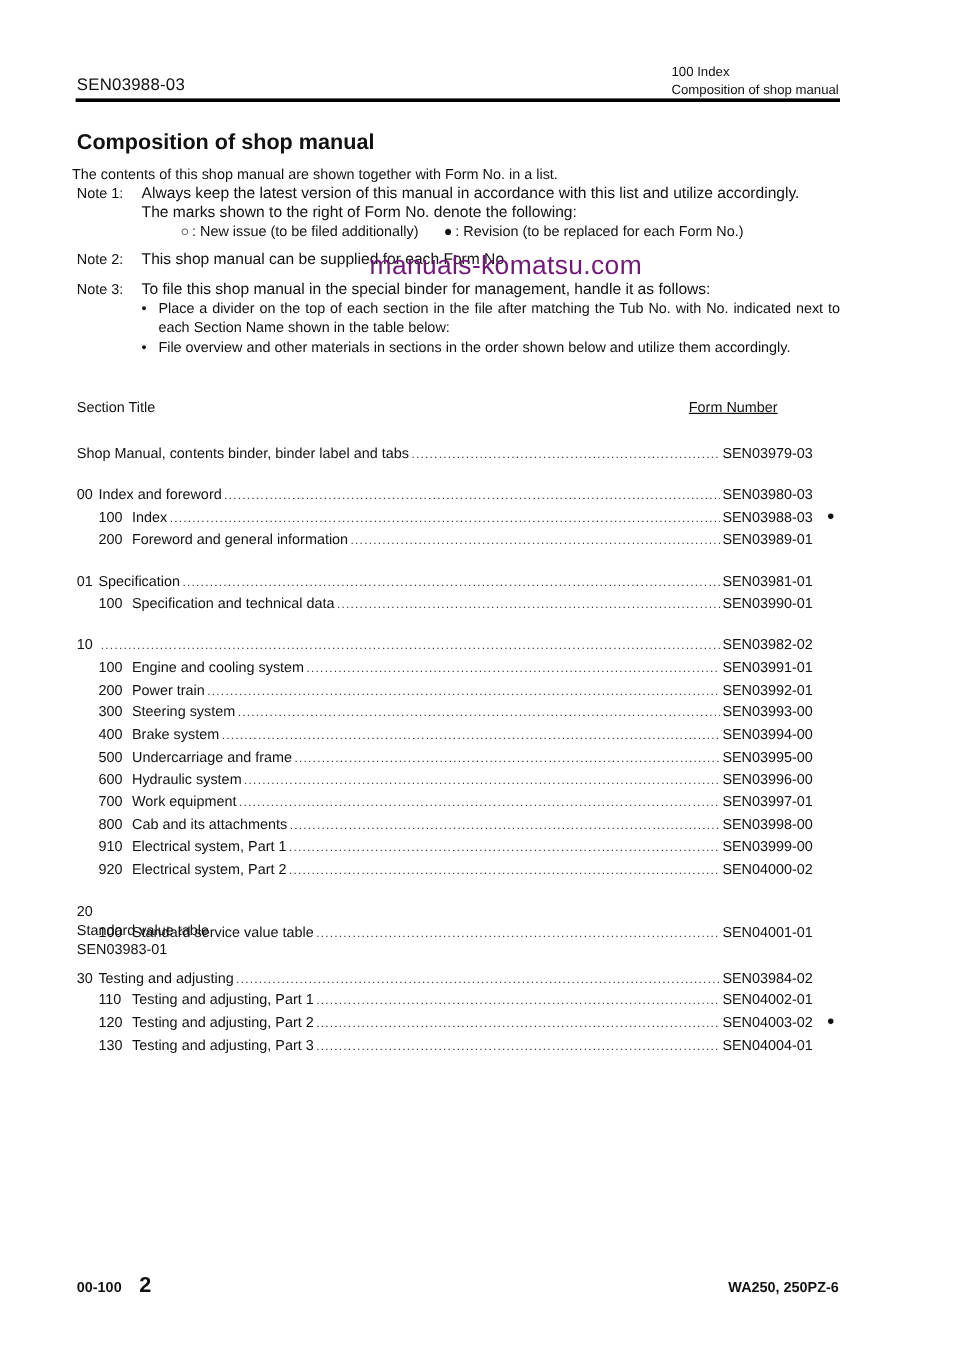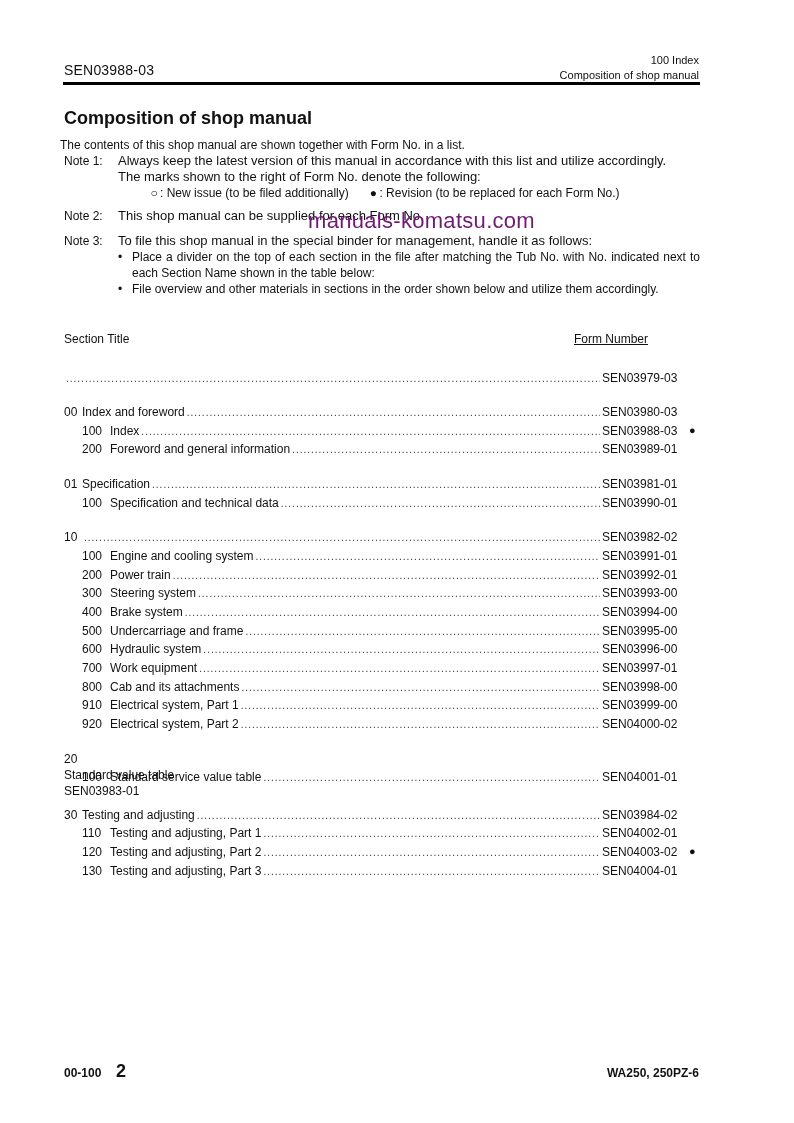--- a/index.html
+++ b/index.html
@@ -1,19 +1,19 @@
 <!DOCTYPE html>
 <html><head>
 <meta charset="utf-8">
 <style>
   html, body { margin: 0; padding: 0; background: #ffffff; }
   body { width: 794px; height: 1123px; position: relative; overflow: hidden;
          font-family: "Liberation Sans", sans-serif; color: #111; }
   .hdr-left { position: absolute; left: 64px; top: 62px; font-size: 14px; letter-spacing: 0.2px; }
-  .hdr-right { position: absolute; right: 95px; top: 53px; text-align: right; font-size: 11px; line-height: 15px; }
+  .hdr-right { position: absolute; right: 95px; top: 53px; font-size: 11px; line-height: 15px; }
   .hdr-rule { position: absolute; left: 63px; top: 82px; width: 637px; height: 3px; background: #000; }
   .title { position: absolute; left: 64px; top: 108px; font-size: 18px; font-weight: bold; }
   .para { position: absolute; left: 60px; font-size: 12px; line-height: 16px; }
   .note-label { position: absolute; left: 64px; font-size: 12px; line-height: 16px; }
   .note-body { position: absolute; left: 118px; font-size: 13px; line-height: 16px; width: 582px; }
   .marks { position: absolute; left: 148px; font-size: 12px; line-height: 16px; white-space: nowrap; }
   .marks .sym { display: inline-block; width: 12px; text-align: center; }
   .bullet { position: absolute; left: 118px; width: 582px; font-size: 12px; line-height: 16px; }
   .bullet .dot { position: absolute; left: 0; top: 0; }
   .bullet .txt { margin-left: 14px; display: block; text-align: justify; }
@@ -66,20 +66,21 @@
 </div>
 <div class="bullet" style="top:281px;">
   <span class="dot">•</span>
   <span class="txt">File overview and other materials in sections in the order shown below and utilize them accordingly.</span>
 </div>
 
 <div class="col-head" style="left:64px;">Section Title</div>
 <div class="col-head" style="left:574px;text-decoration:underline;">Form Number</div>
 
 <div class="toc-row" style="top:370px;">
+  <span class="label">Shop Manual, contents binder, binder label and tabs</span>
     <span class="leader"></span>
     <span class="form">SEN03979-03</span>
 </div>
 
 <div class="toc-row" style="top:404px;">
   <span class="num">00</span>
     <span class="label">Index and foreword</span>
     <span class="leader"></span>
     <span class="form">SEN03980-03</span>
 </div>

